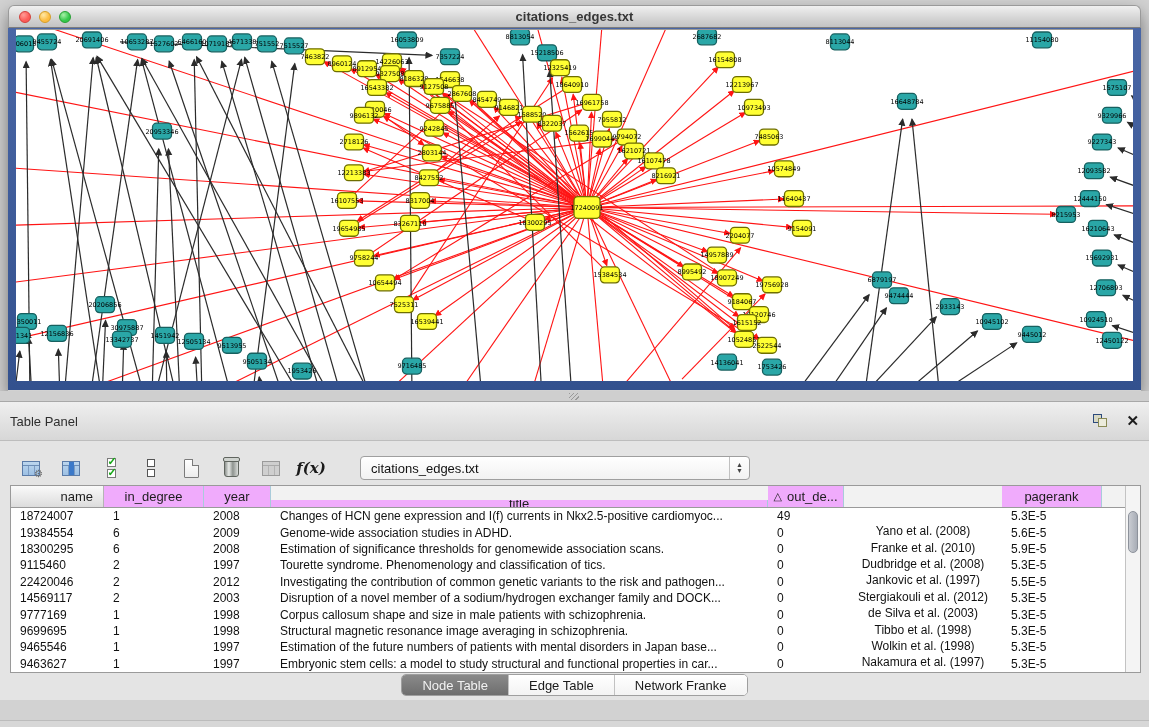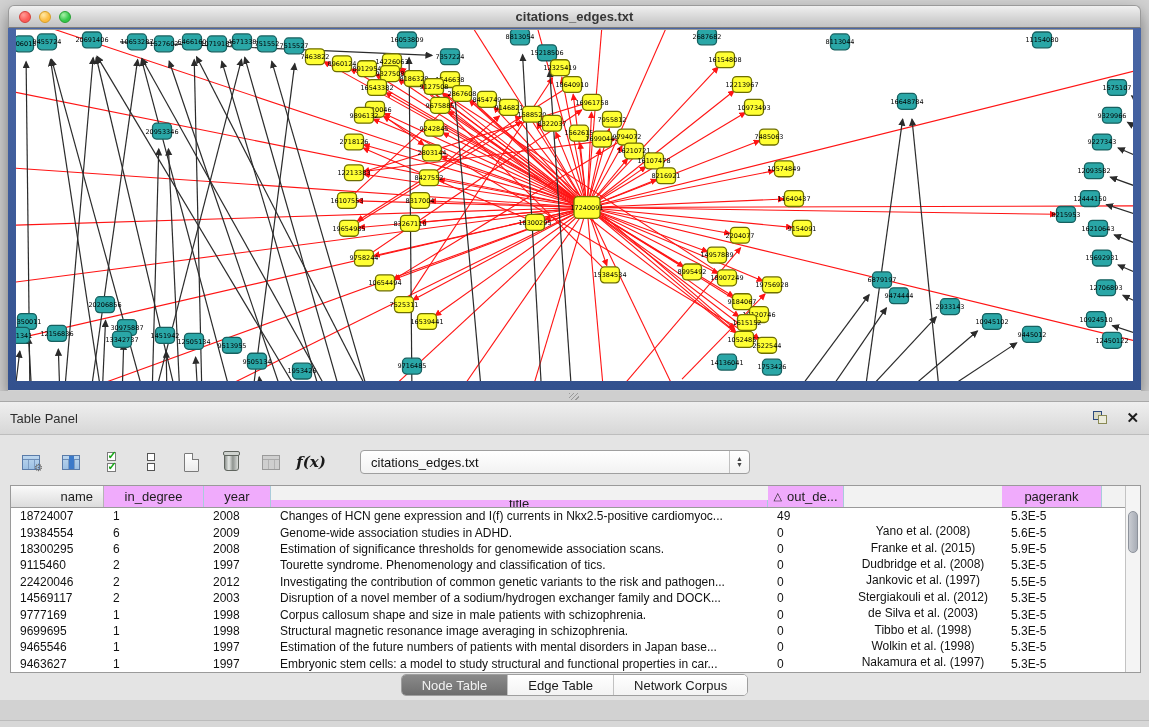--- a/index.html
+++ b/index.html
@@ -27,21 +27,21 @@
   .node-rect { stroke-width:1.3; }
   .node-label { font-family:"DejaVu Sans", sans-serif; font-size:6.5px; fill:#000; text-anchor:middle; }
 
   
   #divider { position:absolute; left:0; top:391px; width:1149px; height:10px; background:#cfcfcf; }
   #grip { position:absolute; left:569px; top:2px; width:10px; height:7px;
     background:repeating-linear-gradient(135deg,#9a9a9a 0 1px,transparent 1px 3px); }
 
   
   #table-panel { position:absolute; left:0; top:401px; width:1149px; height:299px; background:#e4e4e4; }
-  .panel-header { height:34px; background:linear-gradient(#efefef,#d7d7d7); border-top:1px solid #a8a8a8;
+  .panel-header { height:40px; background:linear-gradient(#efefef,#d7d7d7); border-top:1px solid #a8a8a8;
     border-bottom:1px solid #bdbdbd; display:flex; align-items:center; padding:0 10px; }
   .panel-title { font-size:13px; color:#2e2e2e; }
   .panel-header .spacer { flex:1; }
   .float-ico { position:relative; width:15px; height:14px; margin-right:18px; }
   .float-ico .sq1 { position:absolute; left:0; top:0; width:9px; height:9px; border:1.5px solid #2c4a7c; background:#d8d8c4; }
   .float-ico .sq2 { position:absolute; left:5px; top:4px; width:9px; height:9px; border:1.5px solid #8a8a55; background:#ececdc; }
   .close-ico { font-size:15px; font-weight:700; color:#1c1c1c; cursor:default; line-height:14px; }
 
   .toolbar { display:flex; align-items:center; gap:14px; padding:14px 0 10px 18px; }
   .tbtn { width:26px; height:26px; display:flex; align-items:center; justify-content:center; }
@@ -817,21 +817,21 @@
             <div class="td c5">Yano et al. (2008)</div>
             <div class="td c6">5.3E-5</div>
   </div>
 
   <div class="trow">
     <div class="td c0">19384554</div>
             <div class="td c1">6</div>
             <div class="td c2">2009</div>
     <div class="td c3">Genome-wide association studies in ADHD.</div>
             <div class="td c4">0</div>
-            <div class="td c5">Franke et al. (2015)</div>
+            <div class="td c5">Franke et al. (2010)</div>
             <div class="td c6">5.6E-5</div>
   </div>
 
   <div class="trow">
     <div class="td c0">18300295</div>
             <div class="td c1">6</div>
             <div class="td c2">2008</div>
     <div class="td c3">Estimation of significance thresholds for genomewide association scans.</div>
             <div class="td c4">0</div>
             <div class="td c5">Dudbridge et al. (2008)</div>
@@ -911,21 +911,21 @@
     </div>
     <div class="vscroll">
       <div class="vthumb"></div>
     </div>
   </div>
 
   <div class="tabbar">
     <div class="segmented">
       <div class="seg active">Node Table</div>
       <div class="seg">Edge Table</div>
-      <div class="seg">Network Corpus</div>
+      <div class="seg">Network Franke</div>
     </div>
   </div>
 </div>
 
 <div id="status-bar">
   <span class="mem-label">Memory: OK</span>
   <span class="mem-dot"></span>
 </div>
 
 </body></html>

